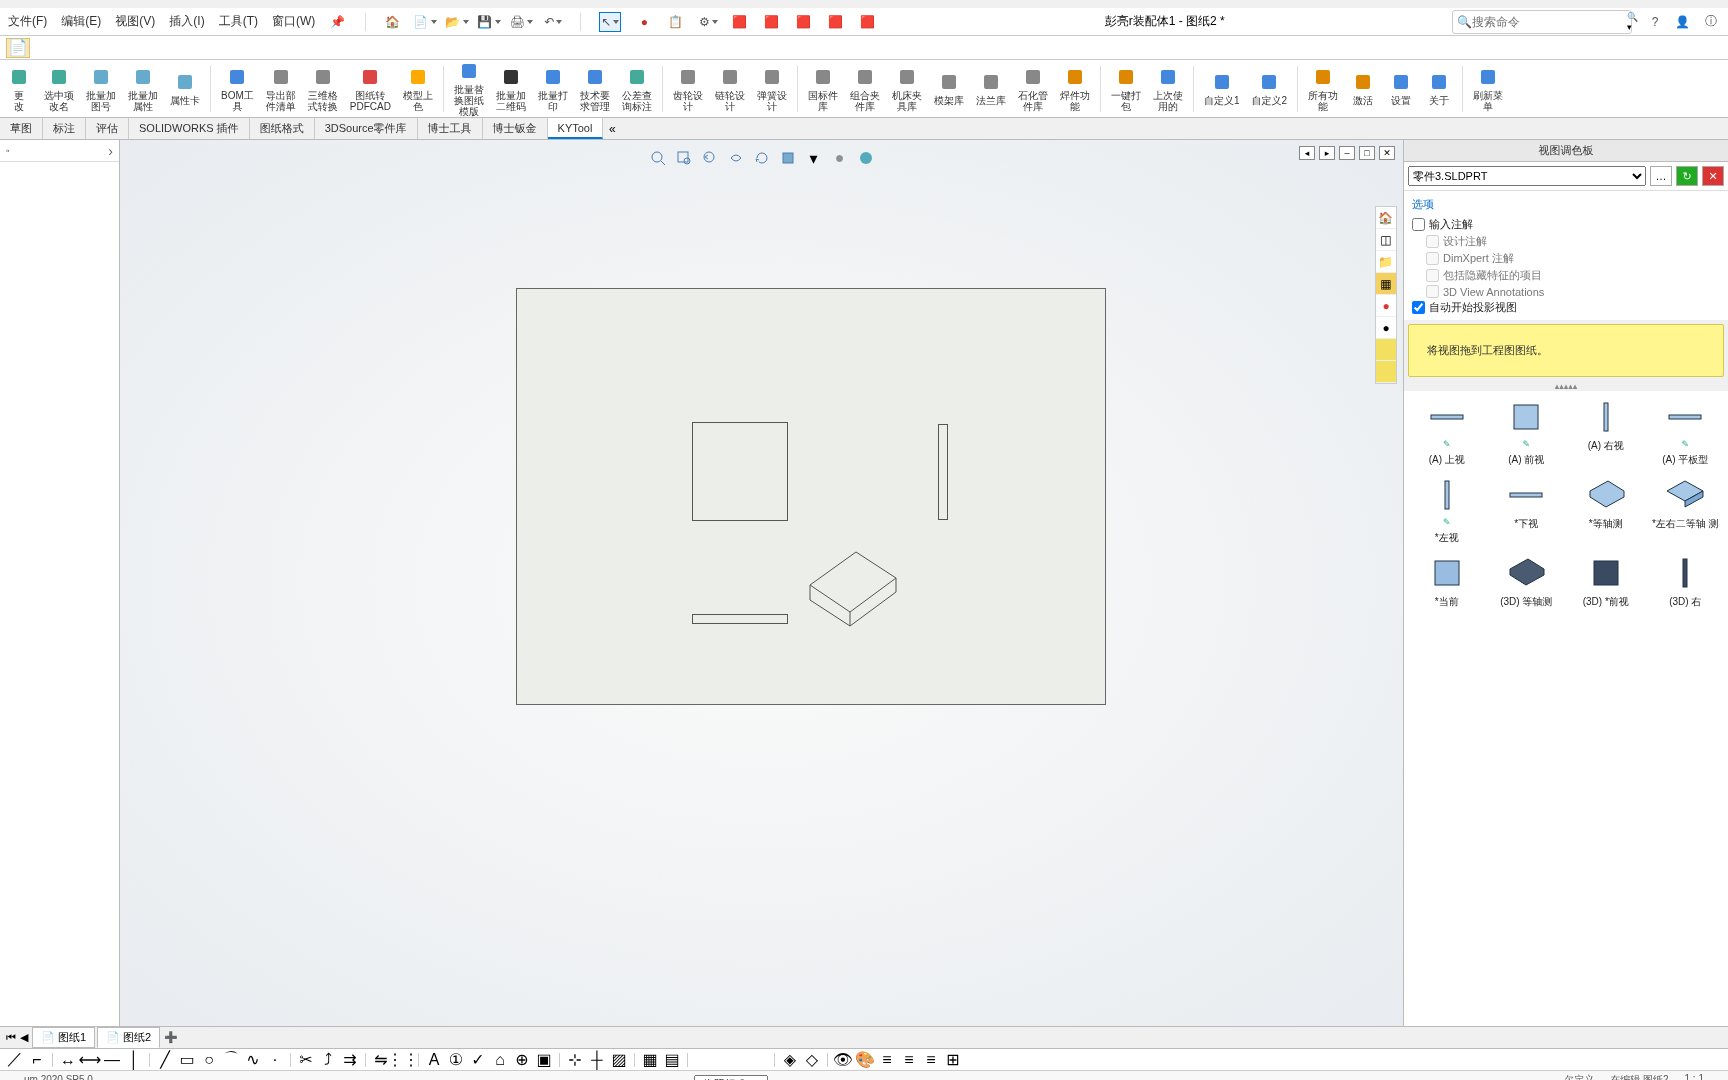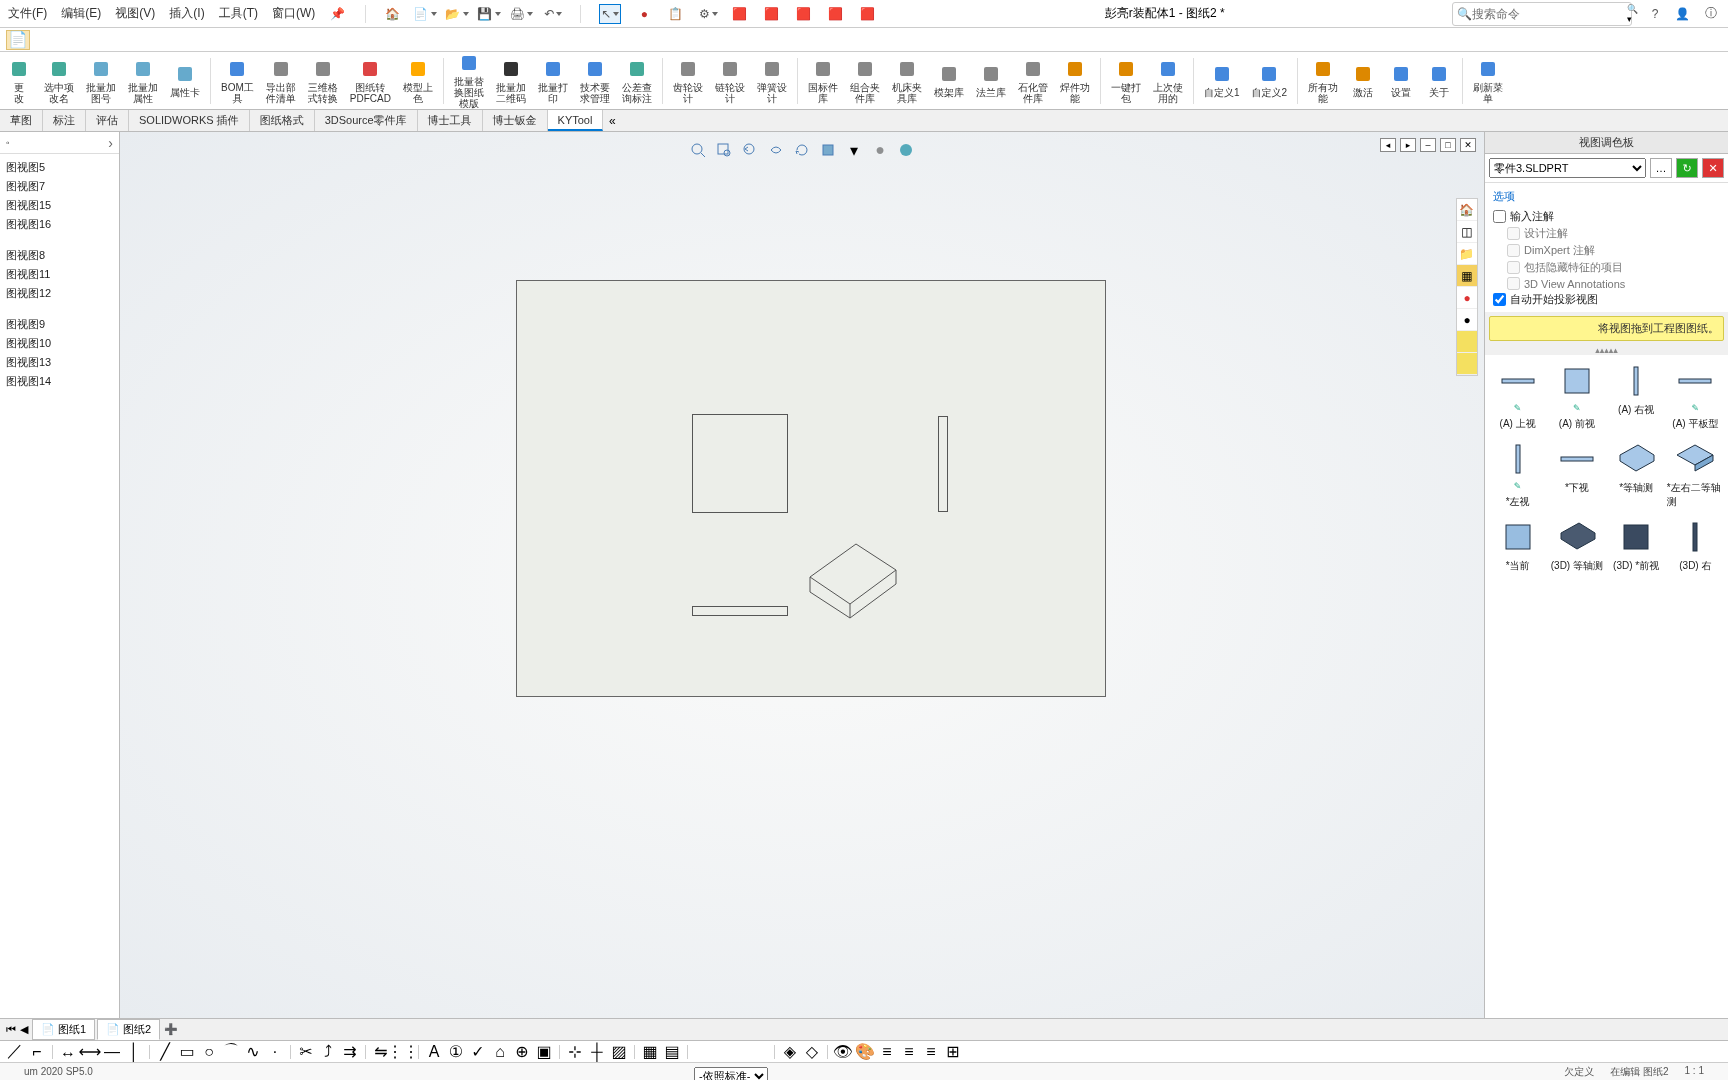--- a/index.html
+++ b/index.html
@@ -1,19 +1,19 @@
 <!DOCTYPE html>
 <html><head>
 <meta charset="utf-8">
 <style>
 * { margin: 0; padding: 0; box-sizing: border-box; font-family: "Microsoft YaHei", Arial, sans-serif; }
 body { background: #f0f0f0; overflow: hidden; width: 1728px; height: 1080px; position: relative; }
 
 
-.menubar { height: 28px; background: #fff; border-bottom: 1px solid #ccc; display: flex; align-items: center; padding: 0 8px; gap: 14px; font-size: 12px; }
+.menubar { height: 28px; background: #fff; border-bottom: 1px solid #ccc; display: flex; align-items: center; padding: 0 8px; gap: 14px; font-size: 12px; margin-top: 8px; }
 .menubar .menu-item { color: #333; cursor: pointer; }
 .menubar .sep { width: 1px; height: 18px; background: #ddd; margin: 0 4px; }
 .menubar .icon-btn { width: 18px; height: 18px; display: inline-flex; align-items: center; justify-content: center; cursor: pointer; color: #555; }
 .menubar .title { margin-left: auto; margin-right: auto; font-size: 12px; }
 .menubar .search-box { display: flex; align-items: center; border: 1px solid #ccc; border-radius: 3px; padding: 1px 4px; width: 180px; }
 .menubar .search-box input { border: none; outline: none; font-size: 12px; flex: 1; }
 .menubar .right-icons { display: flex; gap: 10px; align-items: center; }
 
 
 .quickbar { height: 24px; background: #fff; border-bottom: 1px solid #ccc; display: flex; align-items: center; padding: 0 6px; gap: 4px; }
@@ -58,30 +58,30 @@
 .canvas .shape-hrect { position:absolute; top:474px; left:572px; width:96px; height:10px; border:1px solid #555; background:#eceee9; }
 .canvas .shape-iso { position:absolute; top:410px; left:688px; width:90px; height:100px; }
 
 .canvas .big-text { position:absolute; top:617px; left:50%; transform:translateX(-50%); font-size:36px; font-weight:bold; color:#1946d1; letter-spacing:2px; }
 
 
 .orient-tools { position:absolute; right:6px; top:66px; width:22px; background:#fff; border:1px solid #ccc; display:flex; flex-direction:column; }
 .orient-tools .ot-btn { width:100%; height:22px; display:flex; align-items:center; justify-content:center; border-bottom:1px solid #eee; cursor:pointer; font-size:12px; }
 
 
-.right-panel { width: 244px; display:flex; flex-direction:column; background:#f0f0f0; border-left:1px solid #bbb; }
+.right-panel { width: 325px; display:flex; flex-direction:column; background:#f0f0f0; border-left:1px solid #bbb; }
 .right-panel .rp-title { height:22px; background:#e8e8e8; border-bottom:1px solid #bbb; display:flex; align-items:center; justify-content:center; font-size:11px; color:#333; }
 .right-panel .rp-row1 { display:flex; align-items:center; padding:4px; gap:4px; background:#fff; border-bottom:1px solid #ddd; }
 .right-panel .rp-row1 select { flex:1; font-size:11px; height:20px; }
 .right-panel .rp-row1 .btn { width:22px; height:20px; border:1px solid #aaa; display:flex; align-items:center; justify-content:center; cursor:pointer; font-size:11px; }
 .right-panel .opts { background:#fff; padding:4px 8px; font-size:11px; }
 .right-panel .opts .opt-head { padding:2px 0 4px; color:#0066cc; }
 .right-panel .opts label { display:flex; align-items:center; gap:4px; padding:1px 0 1px 14px; color:#777; }
 .right-panel .opts label.enabled { color:#222; padding-left:0; }
-.right-panel .yellow-strip { background:#fff68f; border:1px solid #d4c94a; border-radius:2px; margin:4px; text-align:right; font-size:11px; padding:4px; color:#333; }
+.right-panel .yellow-strip { background:#fff68f; border:1px solid #d4c94a; border-radius:2px; margin:4px; text-align:left; font-size:11px; padding:18px; color:#333; }
 .right-panel .views-grid { background:#fff; padding:8px 4px; display:grid; grid-template-columns:repeat(4, 1fr); gap:10px 2px; flex:1; align-content:start; }
 .right-panel .view-cell { display:flex; flex-direction:column; align-items:center; gap:4px; cursor:pointer; }
 .right-panel .view-cell .vc-thumb { width:44px; height:36px; display:flex; align-items:center; justify-content:center; }
 .right-panel .view-cell .vc-label { font-size:10px; color:#222; }
 .right-panel .view-cell .vc-sub { font-size:9px; color:#4a7; display:flex; align-items:center; gap:2px; }
 
 
 .sheets-bar { height:22px; background:#f0f0f0; border-top:1px solid #bbb; display:flex; align-items:center; font-size:11px; padding:0 6px; gap:4px; }
 .sheets-bar .sheet-tab { padding:2px 8px; background:#fff; border:1px solid #bbb; cursor:pointer; display:flex; align-items:center; gap:3px; }
 .sheets-bar .sheet-tab.active { background:#fff; border-bottom-color:#fff; }
@@ -468,35 +468,20 @@
   <span style="width:18px;text-align:center;cursor:pointer;font-size:12px;">«</span>
 </div>
 
 <div class="main">
 
   <div class="left-panel">
     <div class="tree-header">
       <span style="margin-right:auto;font-size:10px;">◦</span>
       <span class="chev">›</span>
     </div>
-    <div class="tree-items" id="tree-items">
-        <div class="tree-item">图视图5</div>
-        <div class="tree-item">图视图7</div>
-        <div class="tree-item">图视图15</div>
-        <div class="tree-item">图视图16</div>
-        <div class="tree-gap"></div>
-        <div class="tree-item">图视图8</div>
-        <div class="tree-item">图视图11</div>
-        <div class="tree-item">图视图12</div>
-        <div class="tree-gap"></div>
-        <div class="tree-item">图视图9</div>
-        <div class="tree-item">图视图10</div>
-        <div class="tree-item">图视图13</div>
-        <div class="tree-item">图视图14</div>
-      </div>
   </div>
 
   <div class="canvas">
     <div class="viewport-toolbar">
       <span class="vt-icon">
           <svg viewBox="0 0 16 16">
             <circle cx="7" cy="7" r="5"></circle>
             <line x1="11" y1="11" x2="15" y2="15"></line>
           </svg>
         </span>

